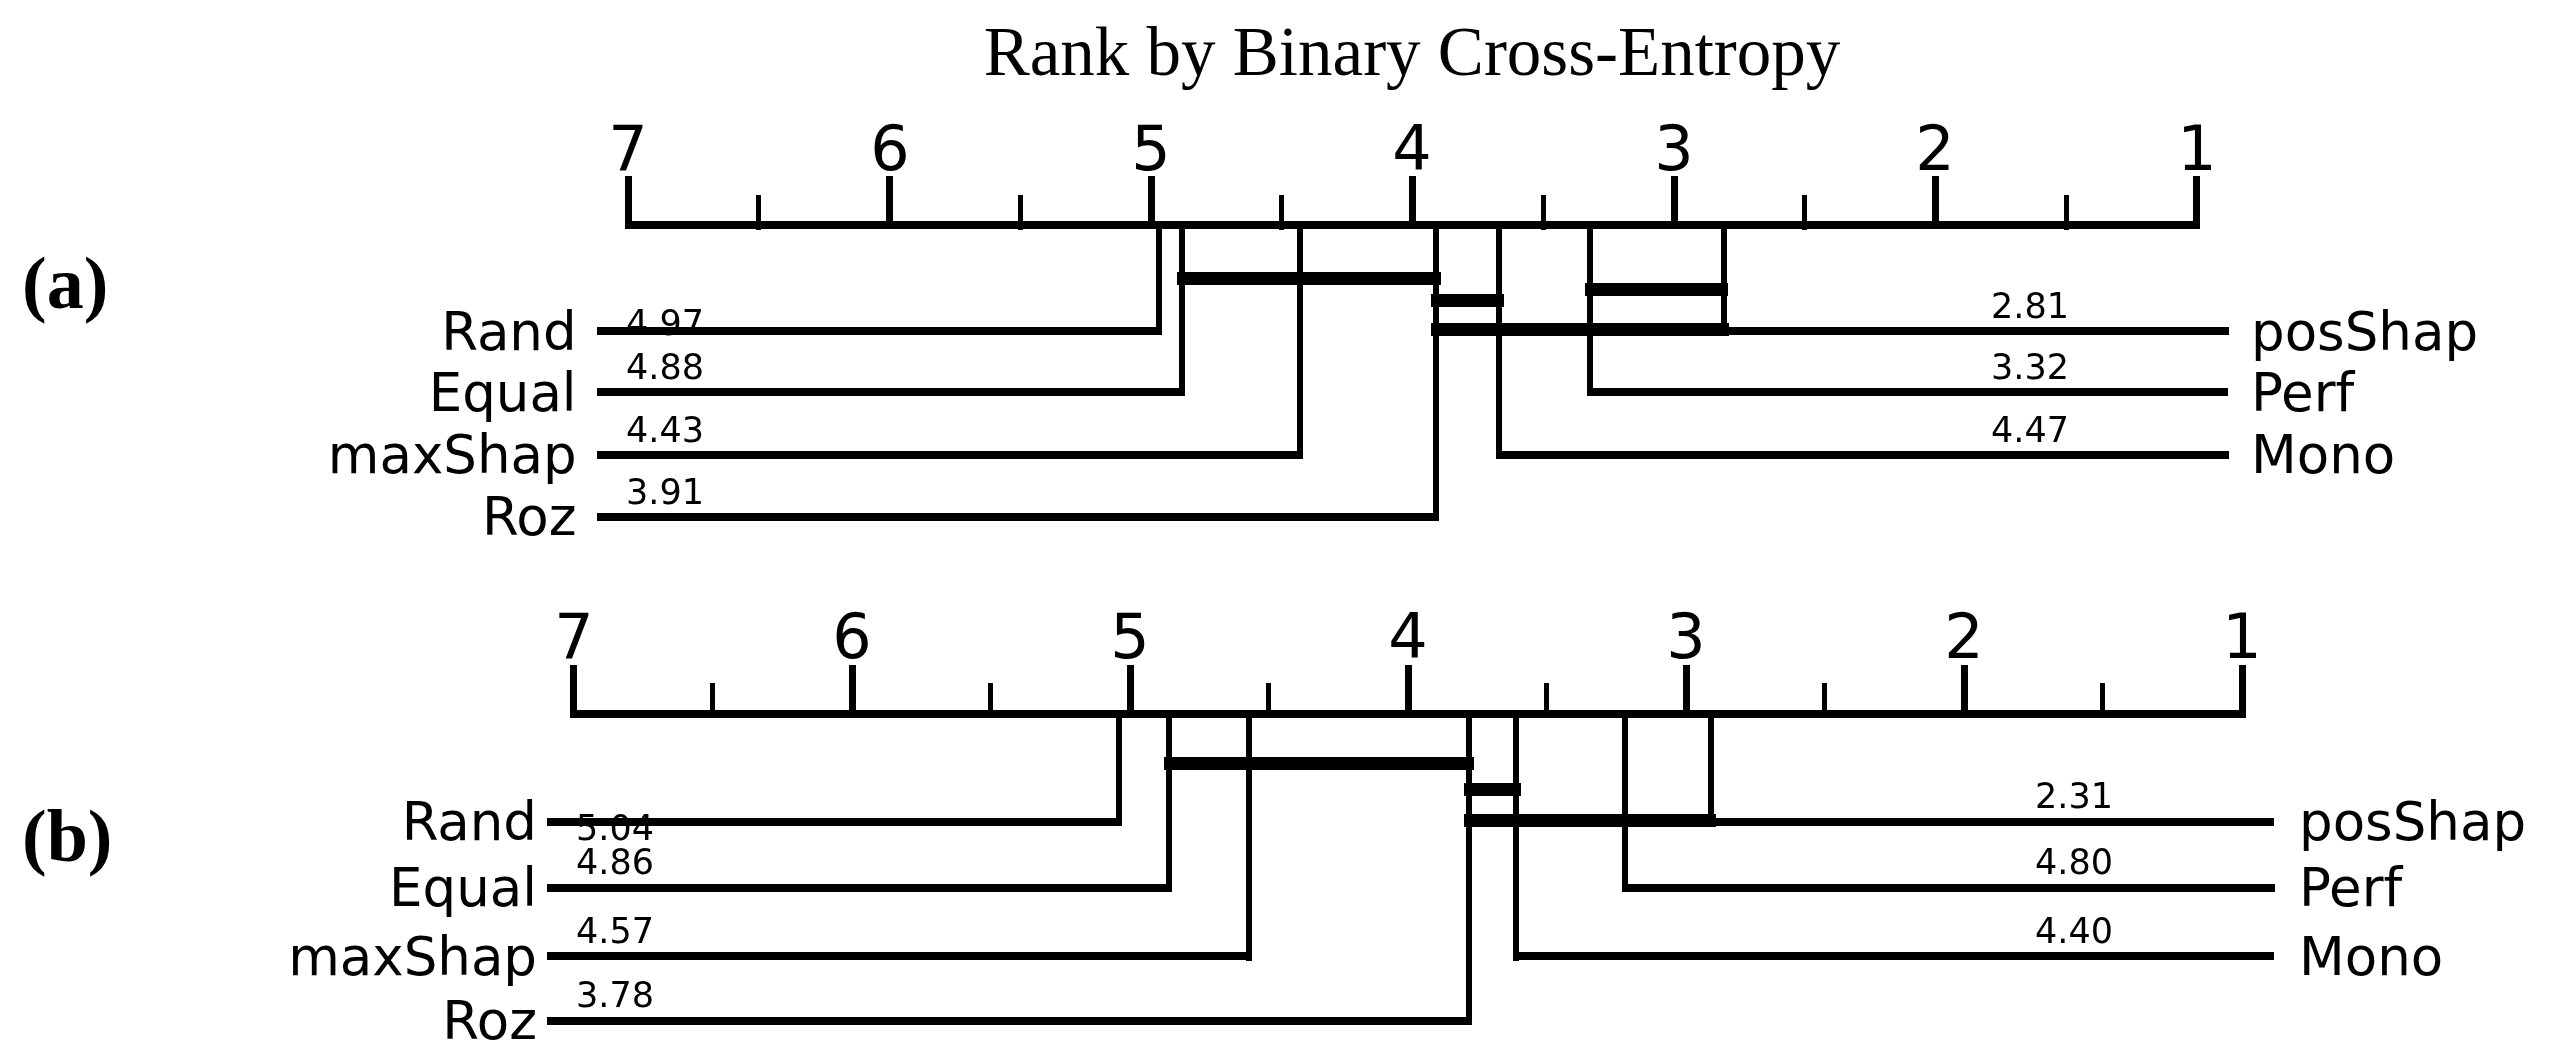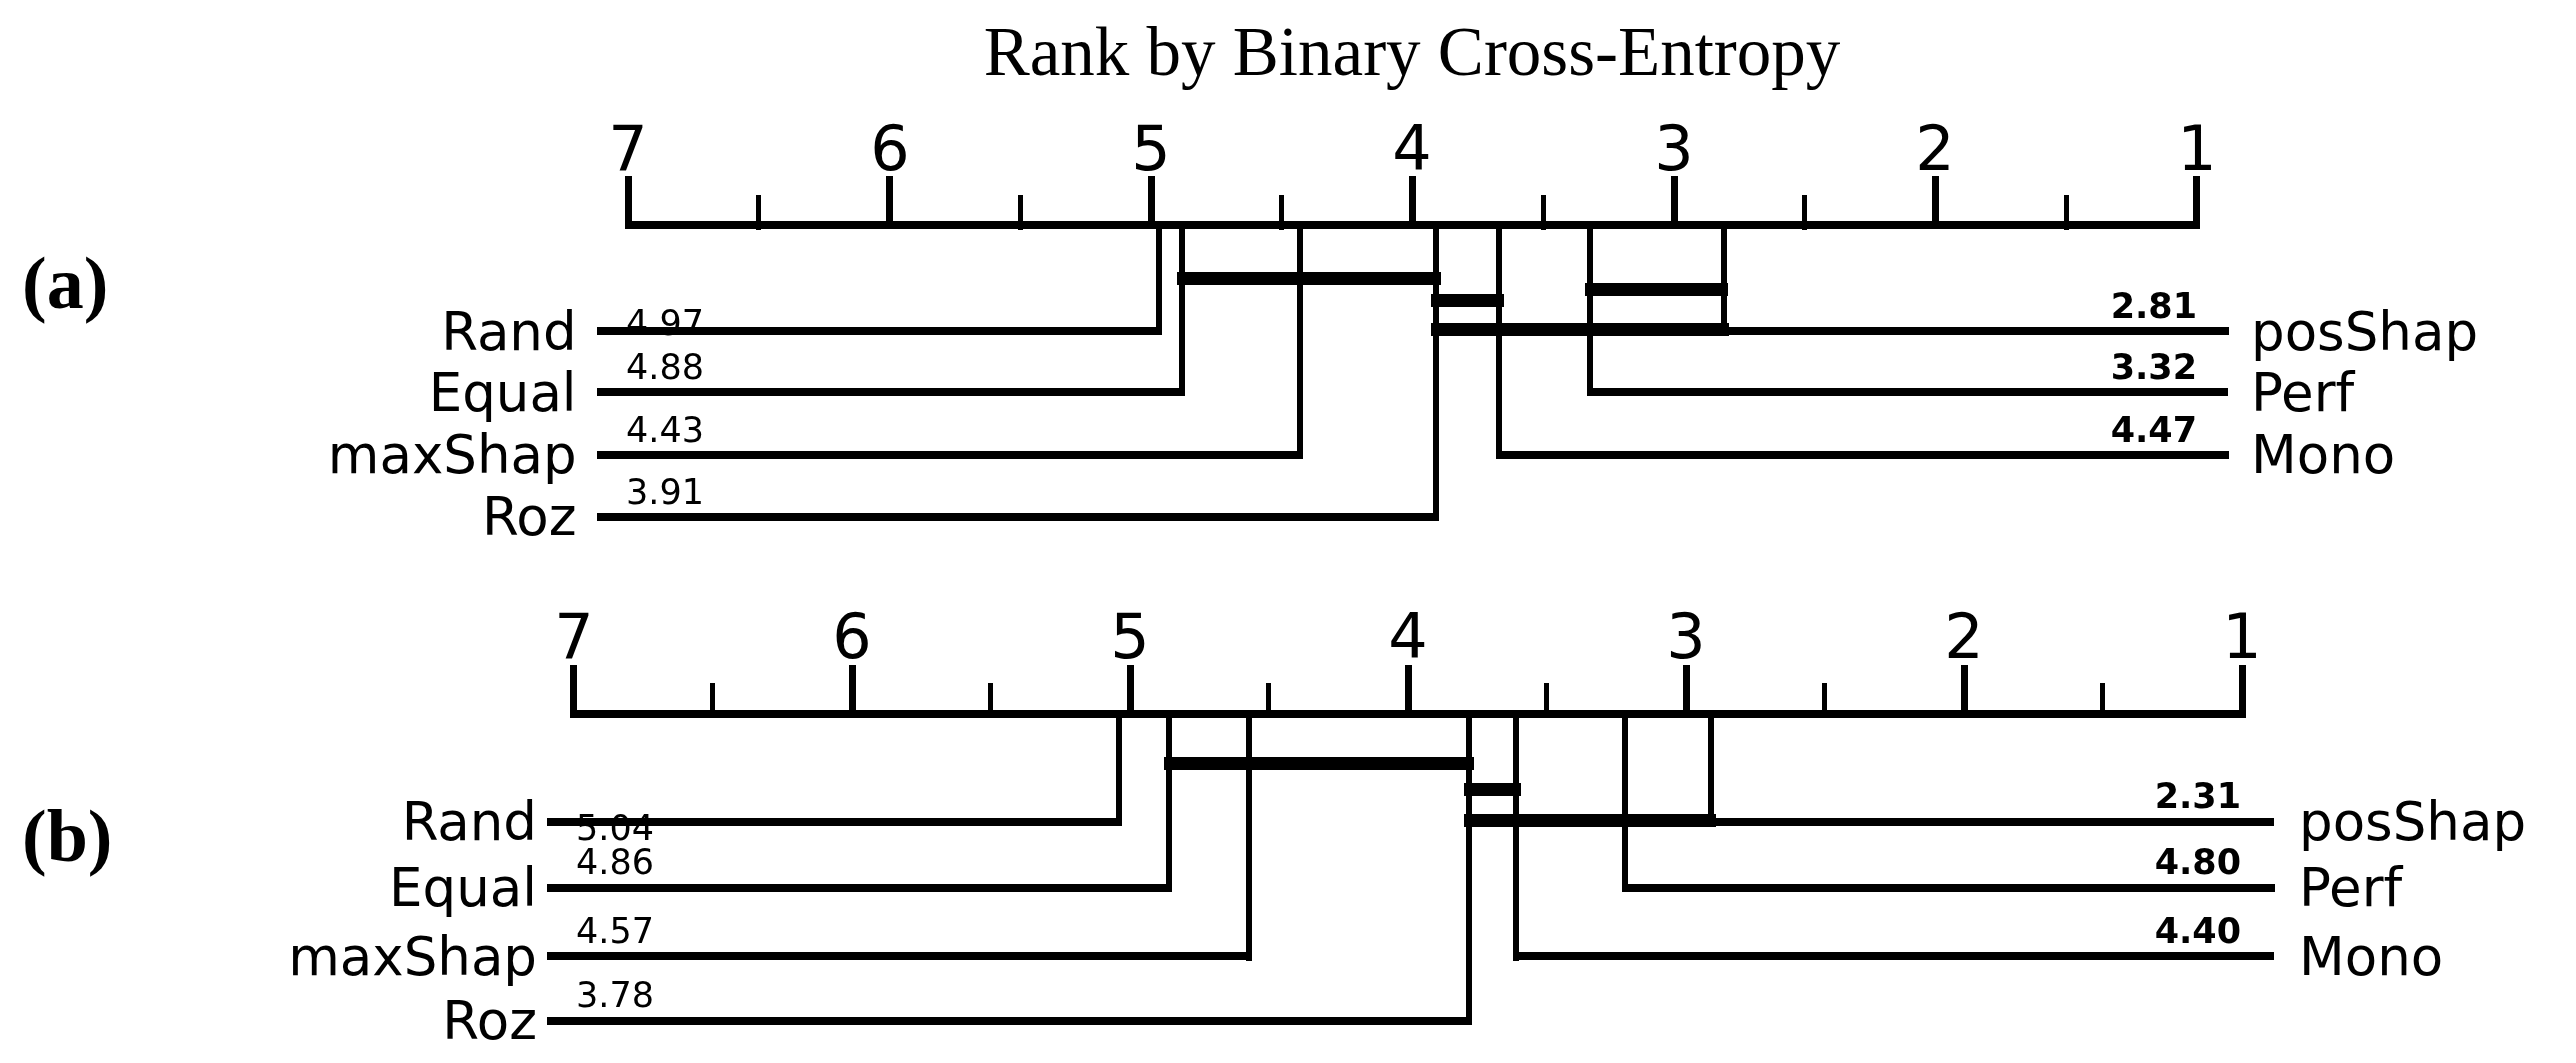--- a/index.html
+++ b/index.html
@@ -27,21 +27,21 @@
     font-family:"Liberation Serif","DejaVu Serif",serif;
     font-weight:bold;
     font-size:74px;line-height:1;
   }
   .tick-label{transform:translateX(-50%);font-size:62px;}
   .method-label{font-size:53px;line-height:63px;}
   .method-label.right-side{text-align:left;}
   .method-label.left-side{text-align:right;}
   .avg-rank-value{font-size:35px;line-height:37px;}
   .avg-rank-value.left-side{text-align:left;}
-  .avg-rank-value.right-side{text-align:right;font-weight:bold;}
+  .avg-rank-value.right-side{text-align:center;}
 </style>
 </head>
 <body>
 
 <div class="figure">
   <div class="title">Rank by Binary Cross-Entropy</div>
 
   <section>
     <div class="panel-label" id="plabel0" style="top: 246px;">(a)</div>
   <div class="ink" style="left: 625px; top: 221px; width: 1575px; height: 8.4px;"></div>

